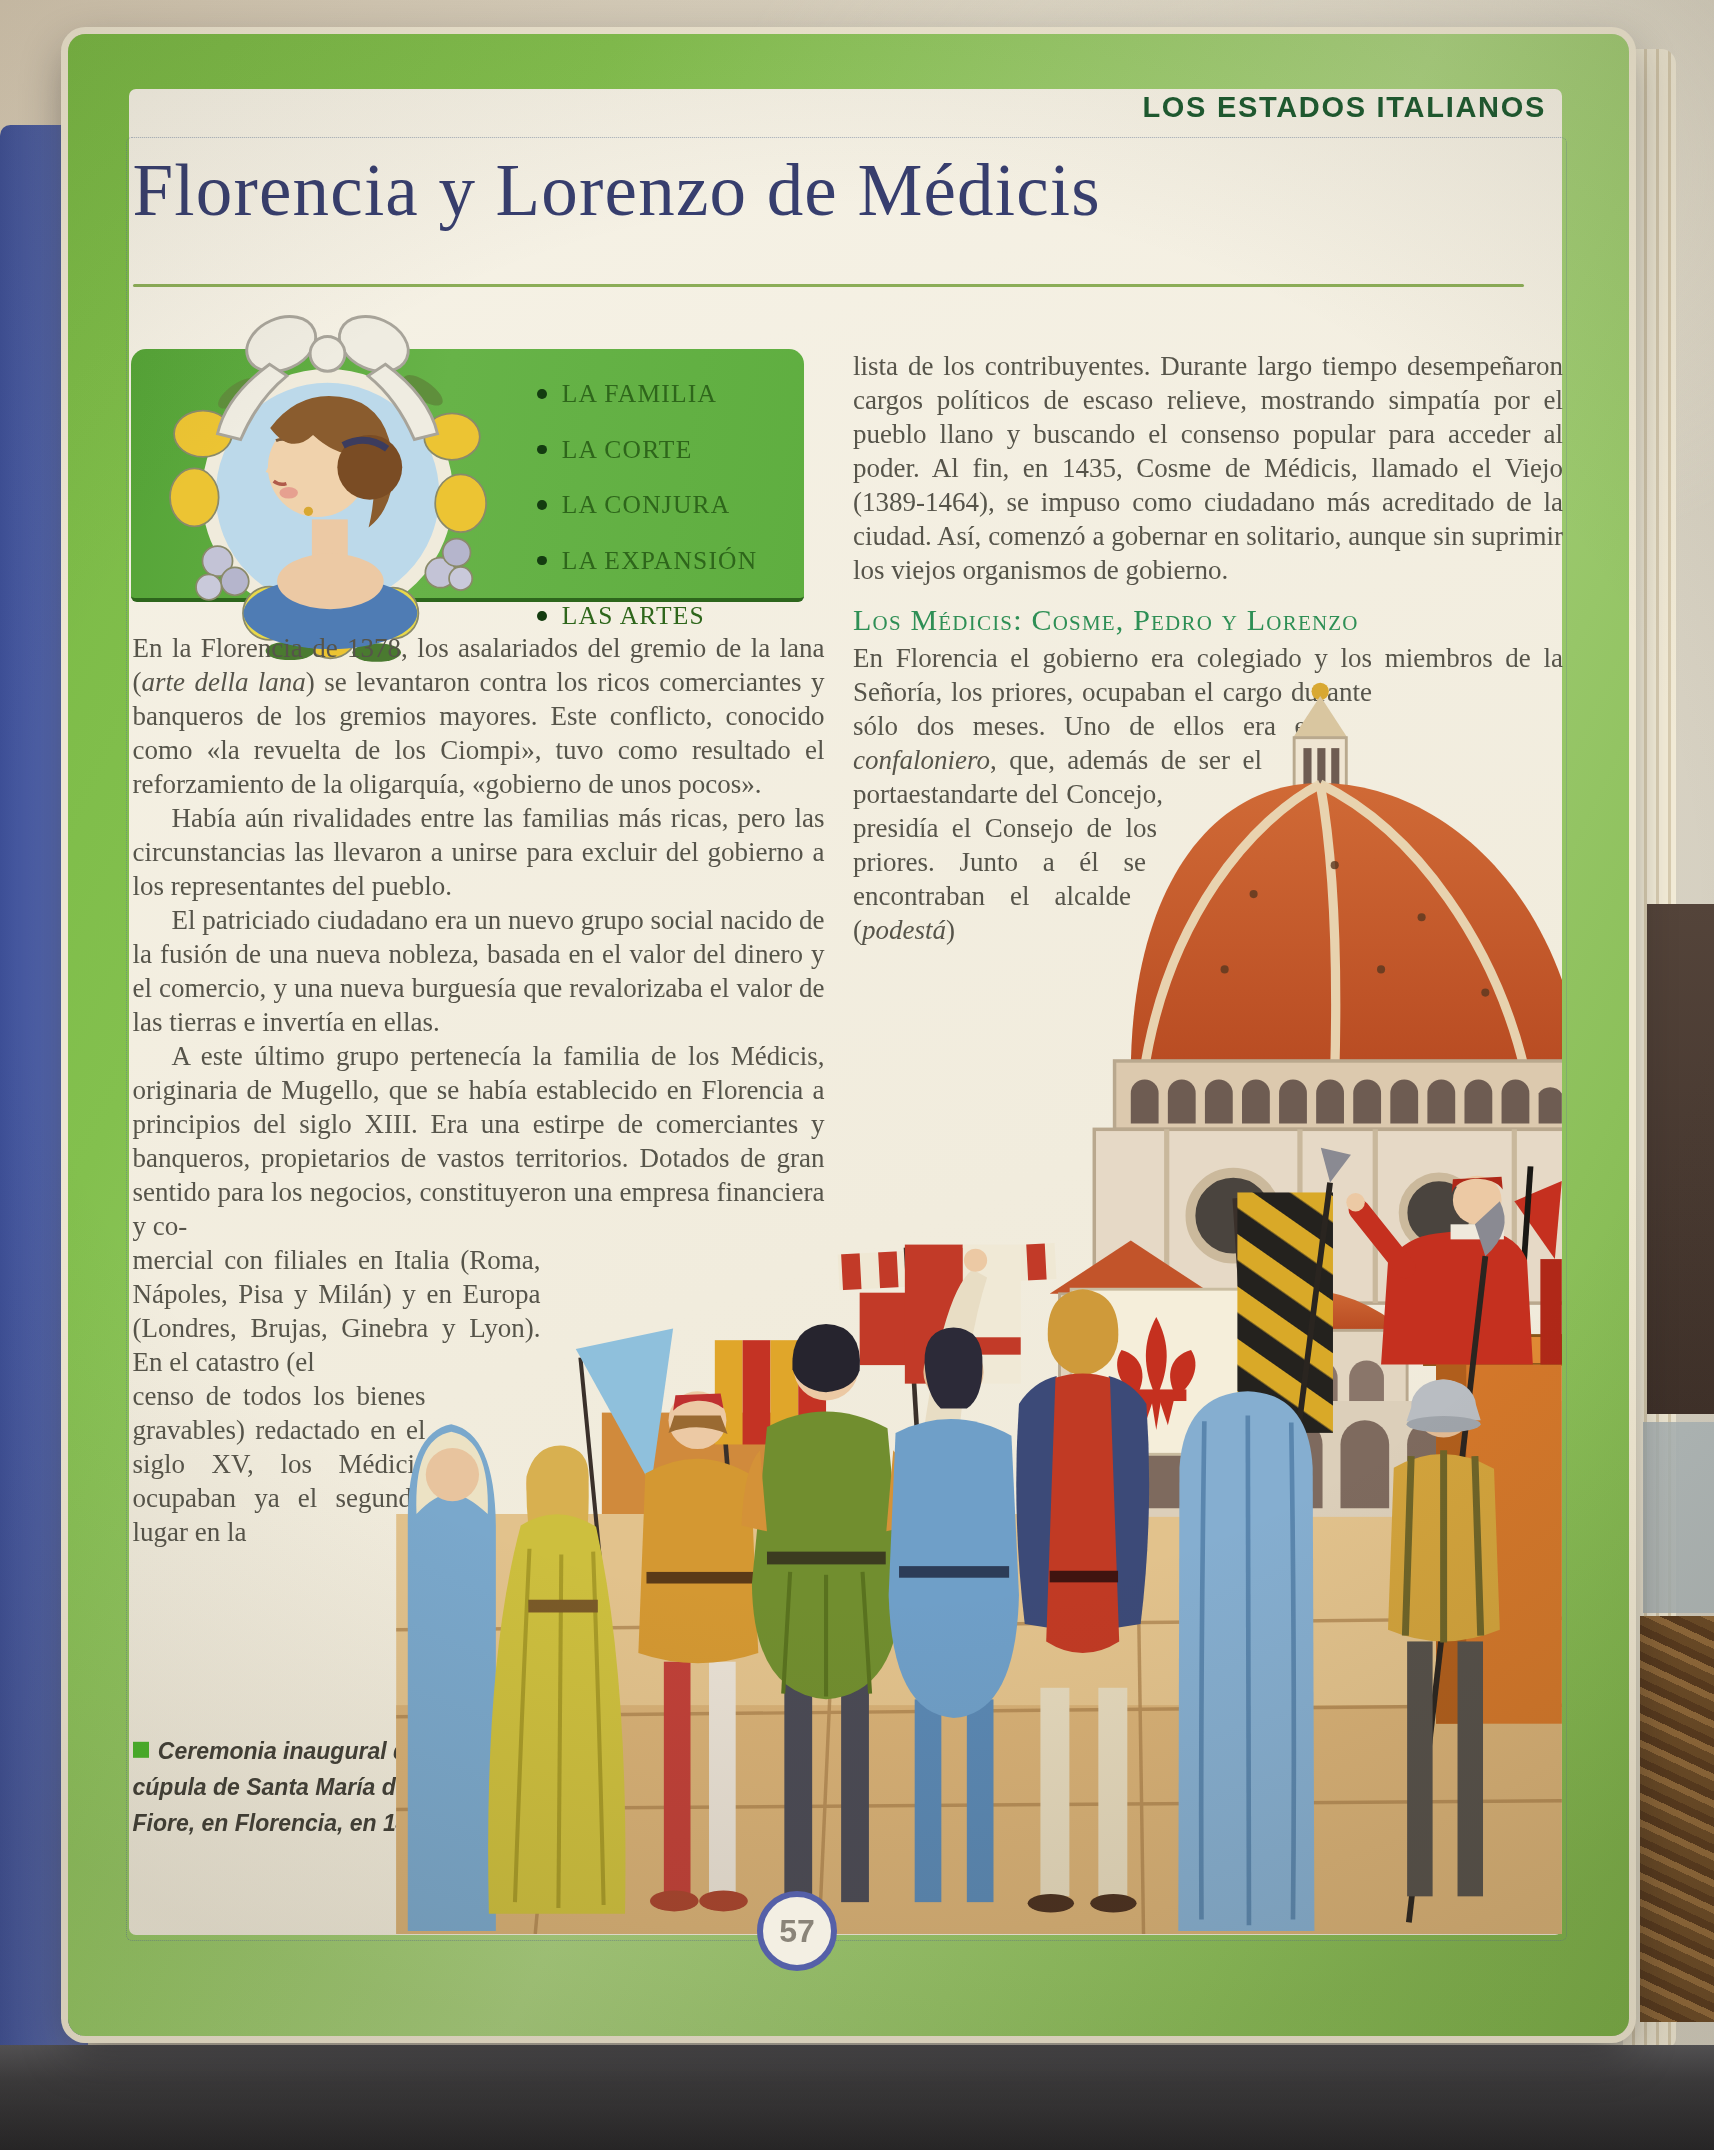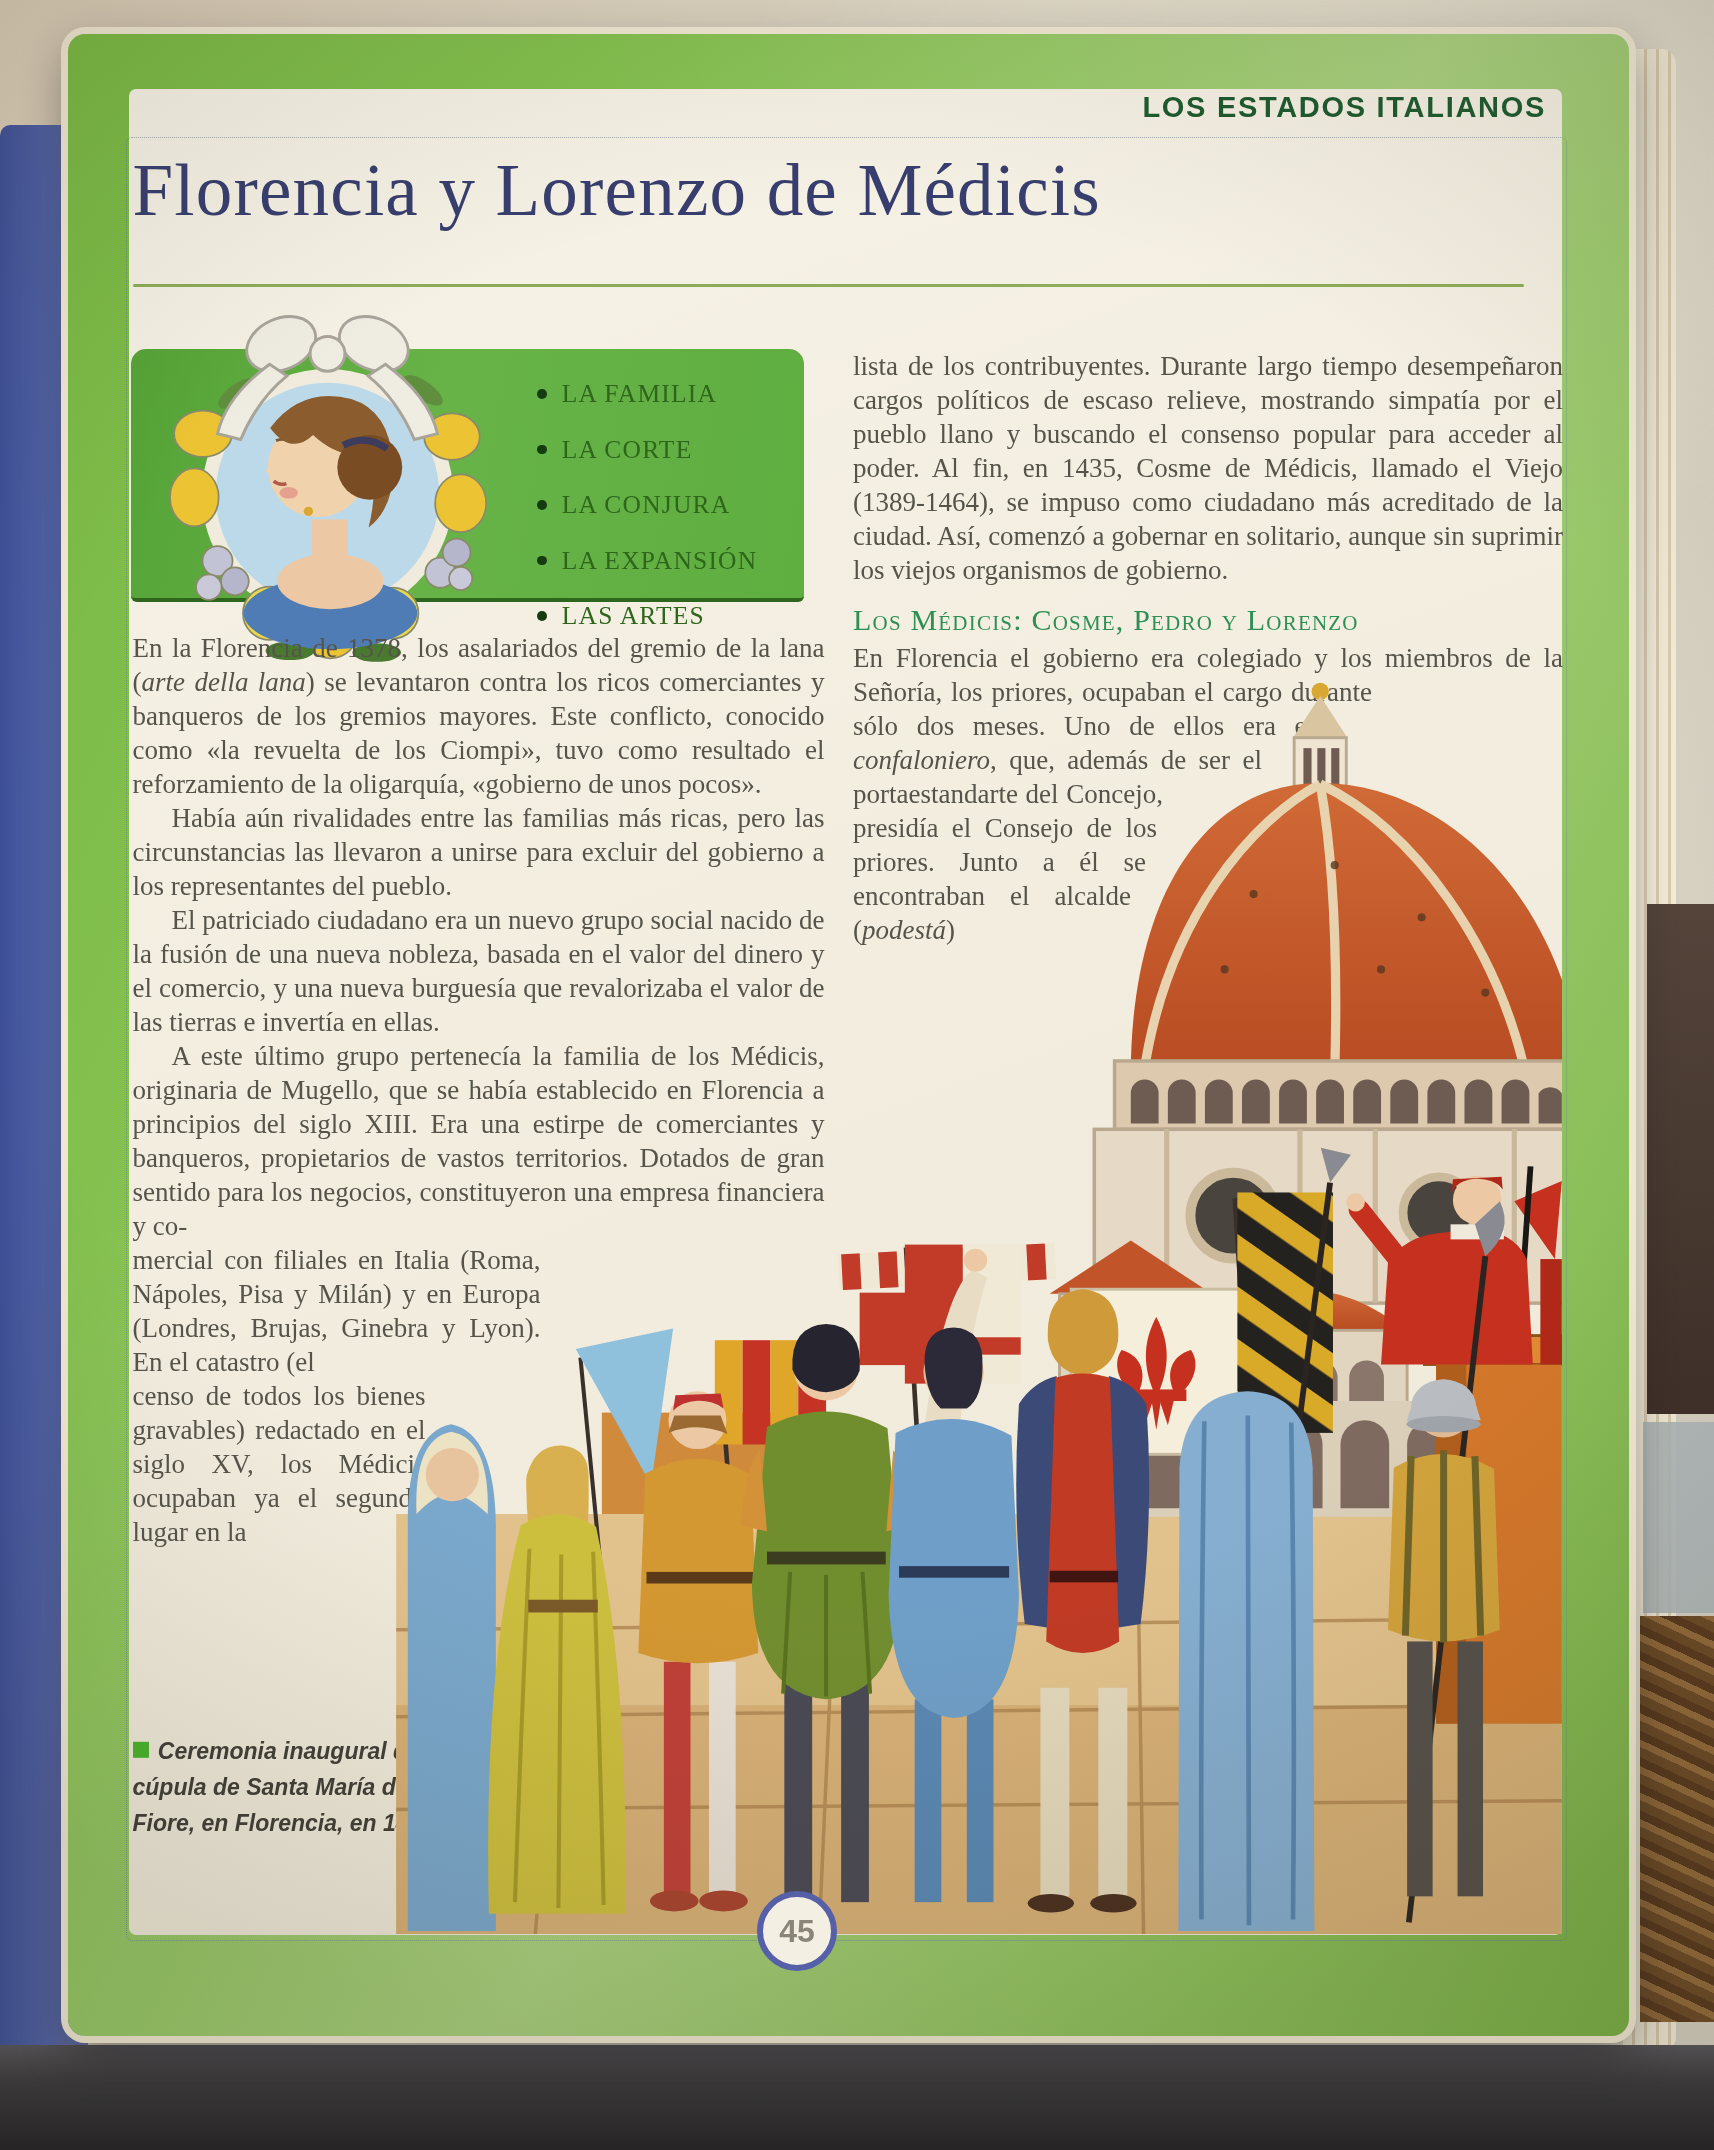--- a/index.html
+++ b/index.html
@@ -457,18 +457,18 @@
               <line x1="1862" y1="1400" x2="1872" y2="1710"></line>
           </g>
           <rect x="1745" y="1720" width="44" height="440" fill="#55504a"></rect>
           <rect x="1832" y="1720" width="44" height="440" fill="#55504a"></rect>
         </g>
       </g>
     </svg>
   </div>
 
   <div class="abs page-number">
-    <span>45</span>
+    <span>57</span>
   </div>
 </div>
 
 <div class="abs vignette"></div>
 
 
 </body></html>

